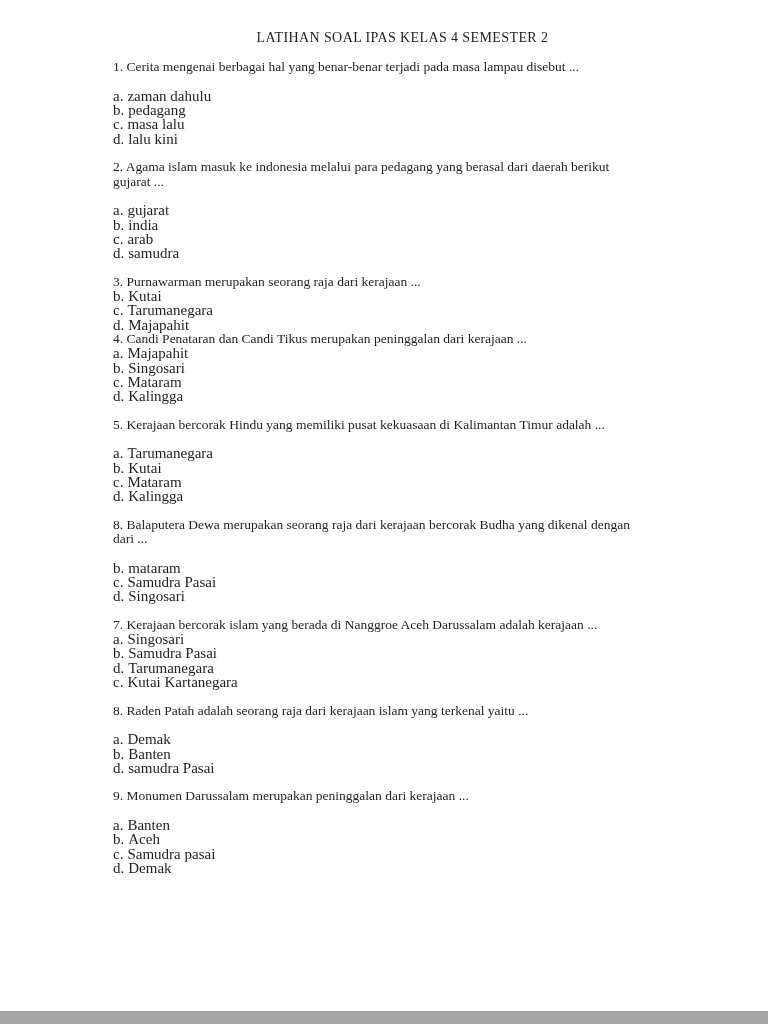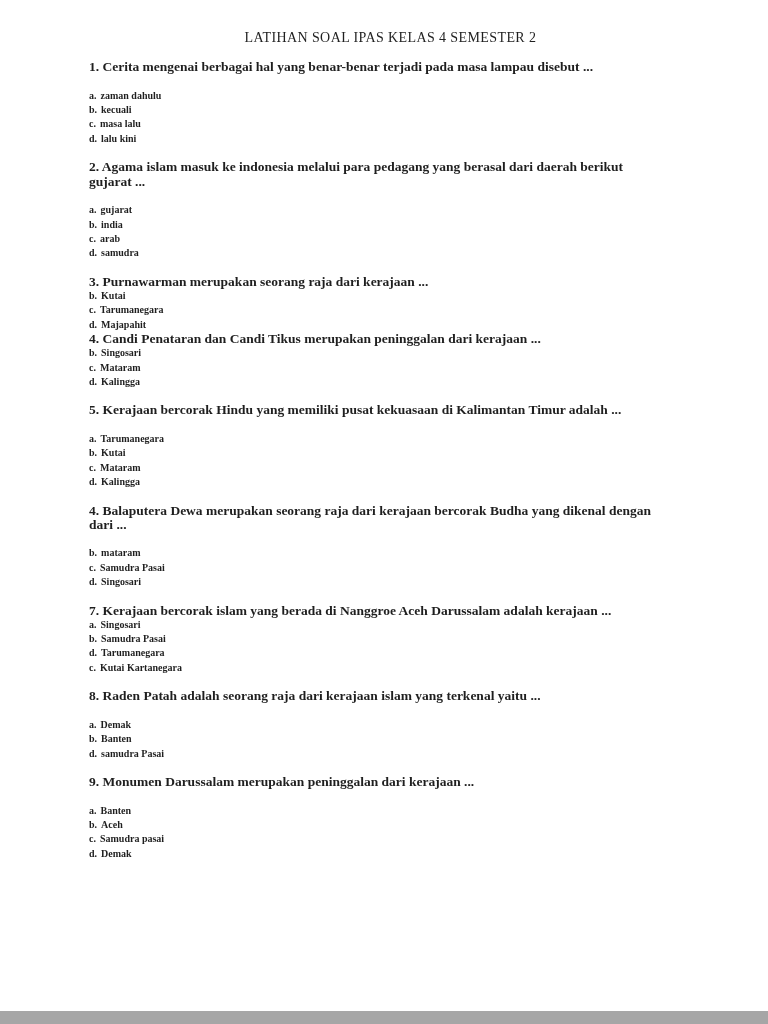--- a/index.html
+++ b/index.html
@@ -10,47 +10,47 @@
     width: 768px;
     height: 1024px;
     background: #ffffff;
     font-family: "Liberation Serif", serif;
     color: #1f1f1f;
     position: relative;
     overflow: hidden;
   }
   .page {
     padding: 29px 76px 0 89px;
+    margin-left: 24px;
   }
   .title {
     font-size: 14px;
     font-weight: normal;
     text-align: center;
     letter-spacing: 0.4px;
     line-height: 17px;
     margin: 0 0 13px 0;
     white-space: pre;
   }
   .question {
     margin-top: 14.3px;
-    font-weight: bold;
   }
   .question.tight {
     margin-top: 0;
   }
   .q-line {
     font-size: 13.5px;
     line-height: 14.3px;
     white-space: pre;
   }
   .options.gapped {
     margin-top: 14.3px;
   }
   .option {
-    font-size: 10px;
+    font-size: 15px;
     line-height: 14.3px;
     white-space: pre;
   }
   .option .opt-label {
     margin-right: 4px;
   }
   .footer-bar {
     position: absolute;
     left: 0;
     right: 0;
@@ -61,21 +61,21 @@
 </head>
 <body style="background: rgb(255, 255, 255); color: rgb(31, 31, 31);">
 
 <div class="page">
   <div class="title">LATIHAN SOAL IPAS KELAS 4 SEMESTER 2</div>
   <div id="questions">
       <div class="question">
         <div class="q-line">1. Cerita mengenai berbagai hal yang benar-benar terjadi pada masa lampau disebut ...</div>
         <div class="options gapped">
           <div class="option"><span class="opt-label">a.</span><span>zaman dahulu</span></div>
-          <div class="option"><span class="opt-label">b.</span><span>kecuali</span></div>
+          <div class="option"><span class="opt-label">b.</span><span>pedagang</span></div>
           <div class="option"><span class="opt-label">c.</span><span>masa lalu</span></div>
           <div class="option"><span class="opt-label">d.</span><span>lalu kini</span></div>
         </div>
       </div>
       <div class="question">
         <div class="q-line">2. Agama islam masuk ke indonesia melalui para pedagang yang berasal dari daerah berikut</div>
         <div class="q-line">gujarat ...</div>
         <div class="options gapped">
           <div class="option"><span class="opt-label">a.</span><span>gujarat</span></div>
           <div class="option"><span class="opt-label">b.</span><span>india</span></div>
@@ -87,36 +87,37 @@
         <div class="q-line">3. Purnawarman merupakan seorang raja dari kerajaan ...</div>
         <div class="options">
           <div class="option"><span class="opt-label">b.</span><span>Kutai</span></div>
           <div class="option"><span class="opt-label">c.</span><span>Tarumanegara</span></div>
           <div class="option"><span class="opt-label">d.</span><span>Majapahit</span></div>
         </div>
       </div>
       <div class="question tight">
         <div class="q-line">4. Candi Penataran dan Candi Tikus merupakan peninggalan dari kerajaan ...</div>
         <div class="options">
+          <div class="option"><span class="opt-label">a.</span><span>Majapahit</span></div>
           <div class="option"><span class="opt-label">b.</span><span>Singosari</span></div>
           <div class="option"><span class="opt-label">c.</span><span>Mataram</span></div>
           <div class="option"><span class="opt-label">d.</span><span>Kalingga</span></div>
         </div>
       </div>
       <div class="question">
         <div class="q-line">5. Kerajaan bercorak Hindu yang memiliki pusat kekuasaan di Kalimantan Timur adalah ...</div>
         <div class="options gapped">
           <div class="option"><span class="opt-label">a.</span><span>Tarumanegara</span></div>
           <div class="option"><span class="opt-label">b.</span><span>Kutai</span></div>
           <div class="option"><span class="opt-label">c.</span><span>Mataram</span></div>
           <div class="option"><span class="opt-label">d.</span><span>Kalingga</span></div>
         </div>
       </div>
       <div class="question">
-        <div class="q-line">4. Balaputera Dewa merupakan seorang raja dari kerajaan bercorak Budha yang dikenal dengan</div>
+        <div class="q-line">8. Balaputera Dewa merupakan seorang raja dari kerajaan bercorak Budha yang dikenal dengan</div>
         <div class="q-line">dari ...</div>
         <div class="options gapped">
           <div class="option"><span class="opt-label">b.</span><span>mataram</span></div>
           <div class="option"><span class="opt-label">c.</span><span>Samudra Pasai</span></div>
           <div class="option"><span class="opt-label">d.</span><span>Singosari</span></div>
         </div>
       </div>
       <div class="question">
         <div class="q-line">7. Kerajaan bercorak islam yang berada di Nanggroe Aceh Darussalam adalah kerajaan ...</div>
         <div class="options">

